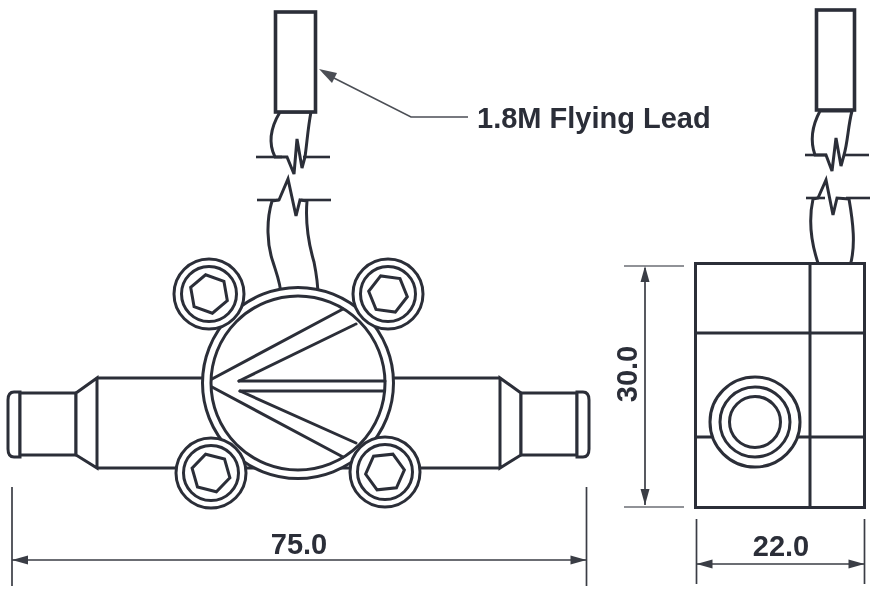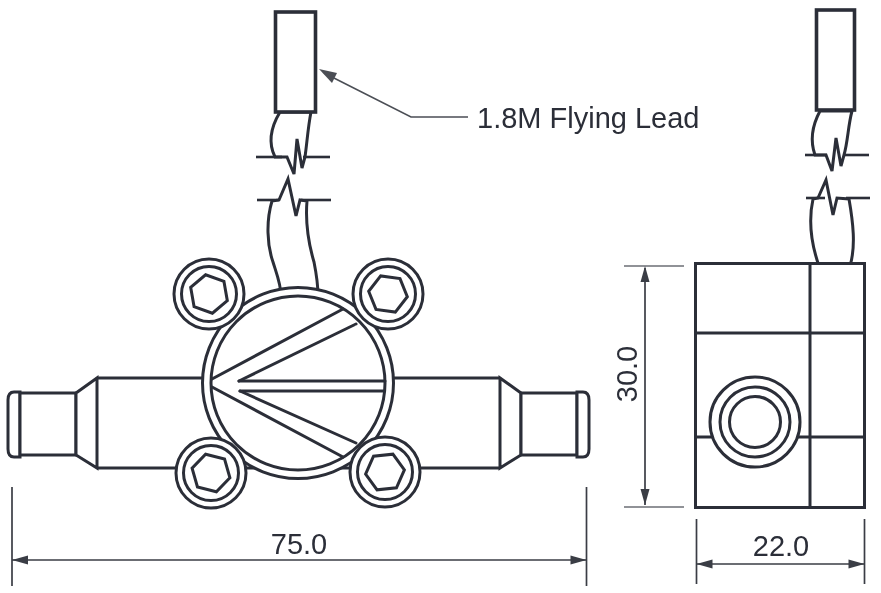--- a/index.html
+++ b/index.html
@@ -3,21 +3,21 @@
 <meta charset="utf-8">
 <style>
   :root{
     --line:#2b2e38;
     --dimension:#3a3d45;
     --extension-tick:#909297;
     --text:#2b2e38;
     --background:#ffffff;
   }
   html,body{margin:0;padding:0;background:var(--background);}
-  .canvas{position:relative;width:881px;height:593px;background:var(--background);overflow:hidden;}
+  .canvas{position:relative;width:881px;height:593px;background:var(--background);overflow:hidden;font-weight:bold;}
   svg{display:block;}
   .ln{stroke:var(--line);stroke-width:3;fill:none;}
   .lnf{stroke:var(--line);stroke-width:3;fill:#ffffff;}
   .thick{stroke-width:3.6;}
   .dim{stroke:var(--dimension);stroke-width:1.7;fill:none;}
   .dimfill{fill:var(--dimension);stroke:none;}
   .tick{stroke:var(--extension-tick);stroke-width:2.2;fill:none;}
   .brk{stroke:var(--line);stroke-width:2.6;fill:none;}
   .leader{stroke:#4b4e55;stroke-width:1.6;fill:none;}
   .leaderfill{fill:#4b4e55;stroke:none;}

